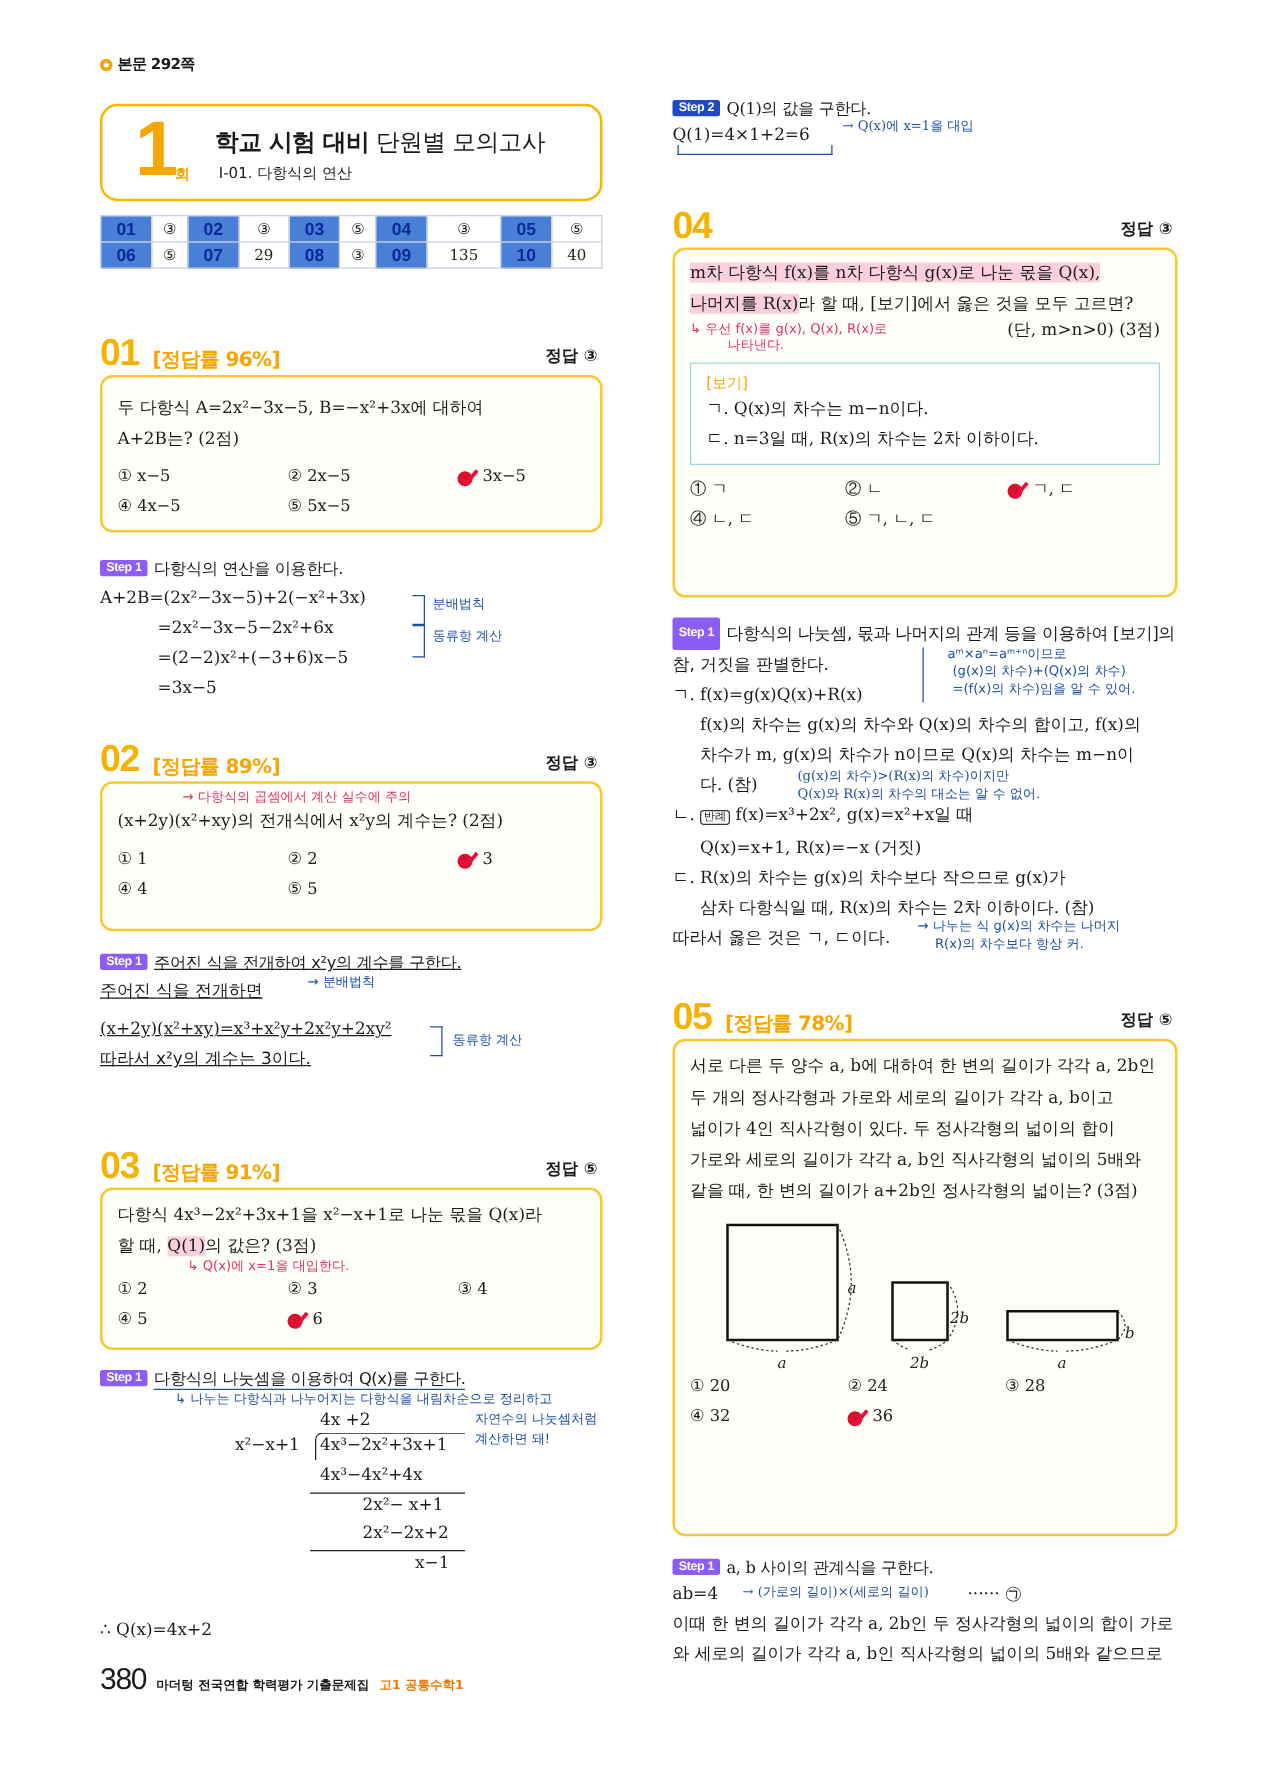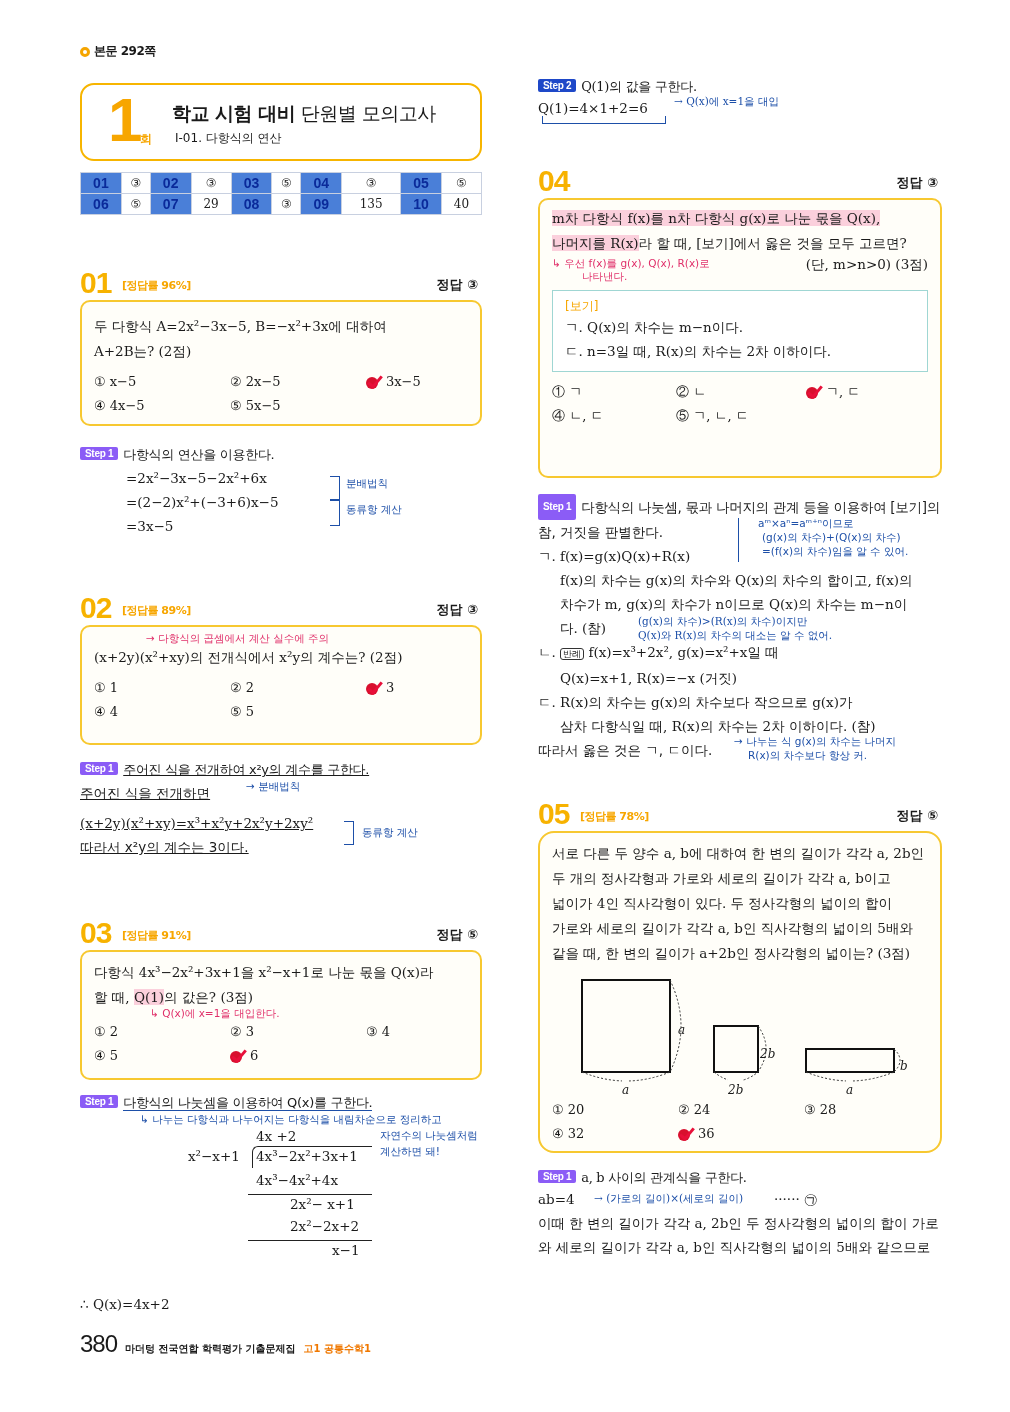--- a/index.html
+++ b/index.html
@@ -27,21 +27,21 @@
 
   .answer-grid { position: absolute; left: 80px; top: 172px; width: 402px; border-collapse: collapse; }
   .answer-grid td { height: 21px; border: 1px solid #c8d0e0; text-align: center; font-size: 12px; }
   .answer-grid td.qn { background: #4a7fd8; color: #0a2a9a; font-weight: bold; font-size: 14px; font-family: "Liberation Sans", sans-serif; }
   .answer-grid td.av { background: #fff; color: #222; font-family: "DejaVu Serif", serif; font-size: 12px; }
 
   
   .sec { position: absolute; }
   .prob-head { position: relative; height: 32px; }
   .prob-num { position: absolute; left: 0; top: -2px; font-size: 30px; font-weight: bold; color: #f7b200; font-family: "Liberation Sans", sans-serif; letter-spacing: -1px; }
-  .prob-rate { position: absolute; left: 42px; top: 10px; font-size: 11px; color: #f7a600; font-weight: bold; letter-spacing: -0.5px; }
+  .prob-rate { position: absolute; left: 42px; top: 10px; font-size: 16px; color: #f7a600; font-weight: bold; letter-spacing: -0.5px; }
   .prob-ans { position: absolute; right: 4px; top: 8px; font-size: 13px; font-weight: bold; }
   .prob-box {
     border: 2px solid #f7c830; border-radius: 10px; background: #fffef9;
     padding: 12px 12px 10px 12px; font-size: 13.5px; line-height: 25px;
   }
   .choices { display: grid; grid-template-columns: 136px 136px 120px; row-gap: 0px; font-size: 13px; line-height: 24px; margin-top: 6px; }
   .choice { display: flex; align-items: center; gap: 4px; }
   .check { display: inline-block; width: 16px; height: 16px; position: relative; }
   .check::before { content: ""; position: absolute; left: 0; top: 3px; width: 12px; height: 12px; border-radius: 50%; background: #d8102e; }
   .check::after { content: ""; position: absolute; left: 5px; top: -1px; width: 5px; height: 12px; border-right: 3px solid #e8103a; border-bottom: 3px solid #e8103a; transform: rotate(40deg); }
@@ -134,20 +134,21 @@
           <span>④ 4x−5</span>
         </div>
       <div class="choice">
           <span>⑤ 5x−5</span>
         </div>
     </div>
   </div>
   <div style="margin-top:20px;">
     <div class="step-title"><span class="step">Step 1</span><span>다항식의 연산을 이용한다.</span></div>
     <div class="sol math" style="position:relative; margin-top:2px;">
+      <div class="line">A+2B=(2x²−3x−5)+2(−x²+3x)</div>
       <div class="line" style="padding-left:46px;">=2x²−3x−5−2x²+6x</div>
       <div class="line" style="padding-left:46px;">=(2−2)x²+(−3+6)x−5</div>
       <div class="line" style="padding-left:46px;">=3x−5</div>
       <div class="bracket" style="left:250px; top:10px; width:10px; height:24px;"></div>
       <div class="bracket" style="left:250px; top:34px; width:10px; height:26px;"></div>
       <div class="note-blue" style="position:absolute; left:266px; top:10px;">분배법칙</div>
       <div class="note-blue" style="position:absolute; left:266px; top:36px;">동류항 계산</div>
     </div>
   </div>
 </div>
@@ -322,21 +323,21 @@
     </div>
   </div>
 </div>
 
 <div class="sec" style="left:538px; top:799px; width:404px;">
   <div class="prob-head">
     <span class="prob-num">05</span>
     <span class="prob-rate">[정답률 78%]</span>
     <span class="prob-ans">정답 ⑤</span>
   </div>
-  <div class="prob-box" style="height:322px; padding-top:8px;border-radius:16px;">
+  <div class="prob-box" style="height:398px; padding-top:8px;">
     <div class="math">서로 다른 두 양수 a, b에 대하여 한 변의 길이가 각각 a, 2b인</div>
     <div class="math">두 개의 정사각형과 가로와 세로의 길이가 각각 a, b이고</div>
     <div class="math">넓이가 4인 직사각형이 있다. 두 정사각형의 넓이의 합이</div>
     <div class="math">가로와 세로의 길이가 각각 a, b인 직사각형의 넓이의 5배와</div>
     <div class="math">같을 때, 한 변의 길이가 a+2b인 정사각형의 넓이는? (3점)</div>
     <div style="position:relative; height:120px; margin-top:6px;">
       <svg width="380" height="120">
         <rect x="30" y="8" width="88" height="92" fill="none" stroke="#111" stroke-width="2"></rect>
         <path d="M118 8 Q 140 54 118 100" fill="none" stroke="#333" stroke-dasharray="2,2"></path>
         <path d="M30 100 Q 74 118 118 100" fill="none" stroke="#333" stroke-dasharray="2,2"></path>

